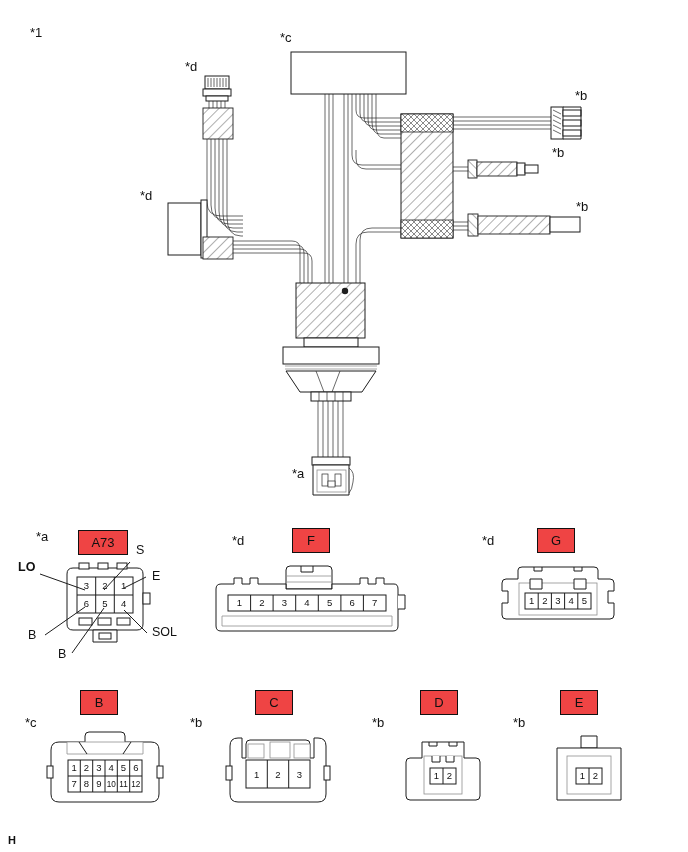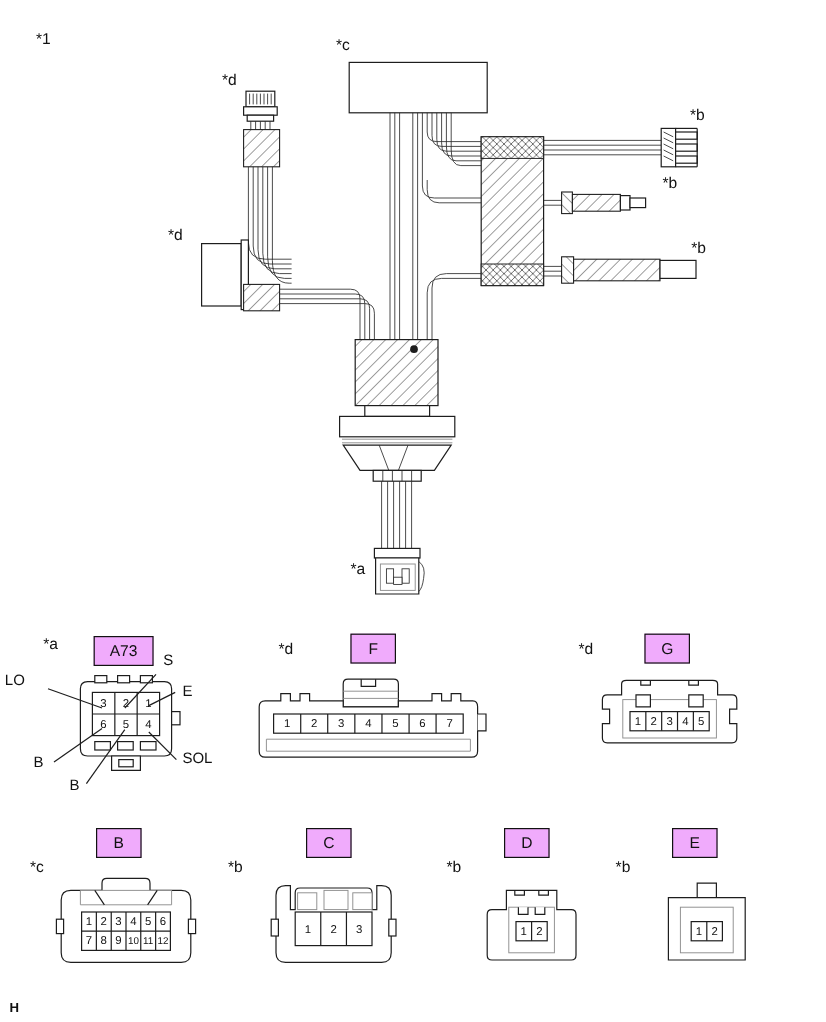--- a/index.html
+++ b/index.html
@@ -39,21 +39,21 @@
   }
   .sheet-mark {
     font-size: 11px;
     font-weight: bold;
     color: #111;
   }
 
   
   .letterbox {
     border: 1.3px solid #111;
-    background: #f0abfc;
+    background: #ef4444;
     display: flex;
     align-items: center;
     justify-content: center;
     font-size: 13px;
     color: #111;
     box-sizing: border-box;
   }
 
   
   svg { display: block; overflow: visible; }
@@ -304,21 +304,21 @@
 
     <line class="ln" x1="146" y1="37" x2="124" y2="48"></line>
 
     <line class="ln" x1="147" y1="93" x2="124" y2="70"></line>
 
     <line class="ln" x1="45" y1="95" x2="85" y2="67"></line>
 
     <line class="ln" x1="72" y1="113" x2="104" y2="68"></line>
   </svg>
 
-  <div class="abs pin-label" style="left:4px; top:561px;">LO</div>
+  <div class="abs pin-label" style="left:18px; top:561px;font-weight:bold;">LO</div>
   <div class="abs pin-label" style="left:136px; top:544px;">S</div>
   <div class="abs pin-label" style="left:152px; top:570px;">E</div>
   <div class="abs pin-label" style="left:28px; top:629px;">B</div>
   <div class="abs pin-label" style="left:58px; top:648px;">B</div>
   <div class="abs pin-label" style="left:152px; top:626px;text-align:right;">SOL</div>
 
   <div class="abs ref" style="left:232px; top:534px;">*d</div>
   <div class="abs letterbox" style="left:292px; top:528px; width:38px; height:25px;">
     <span>F</span>
   </div>

